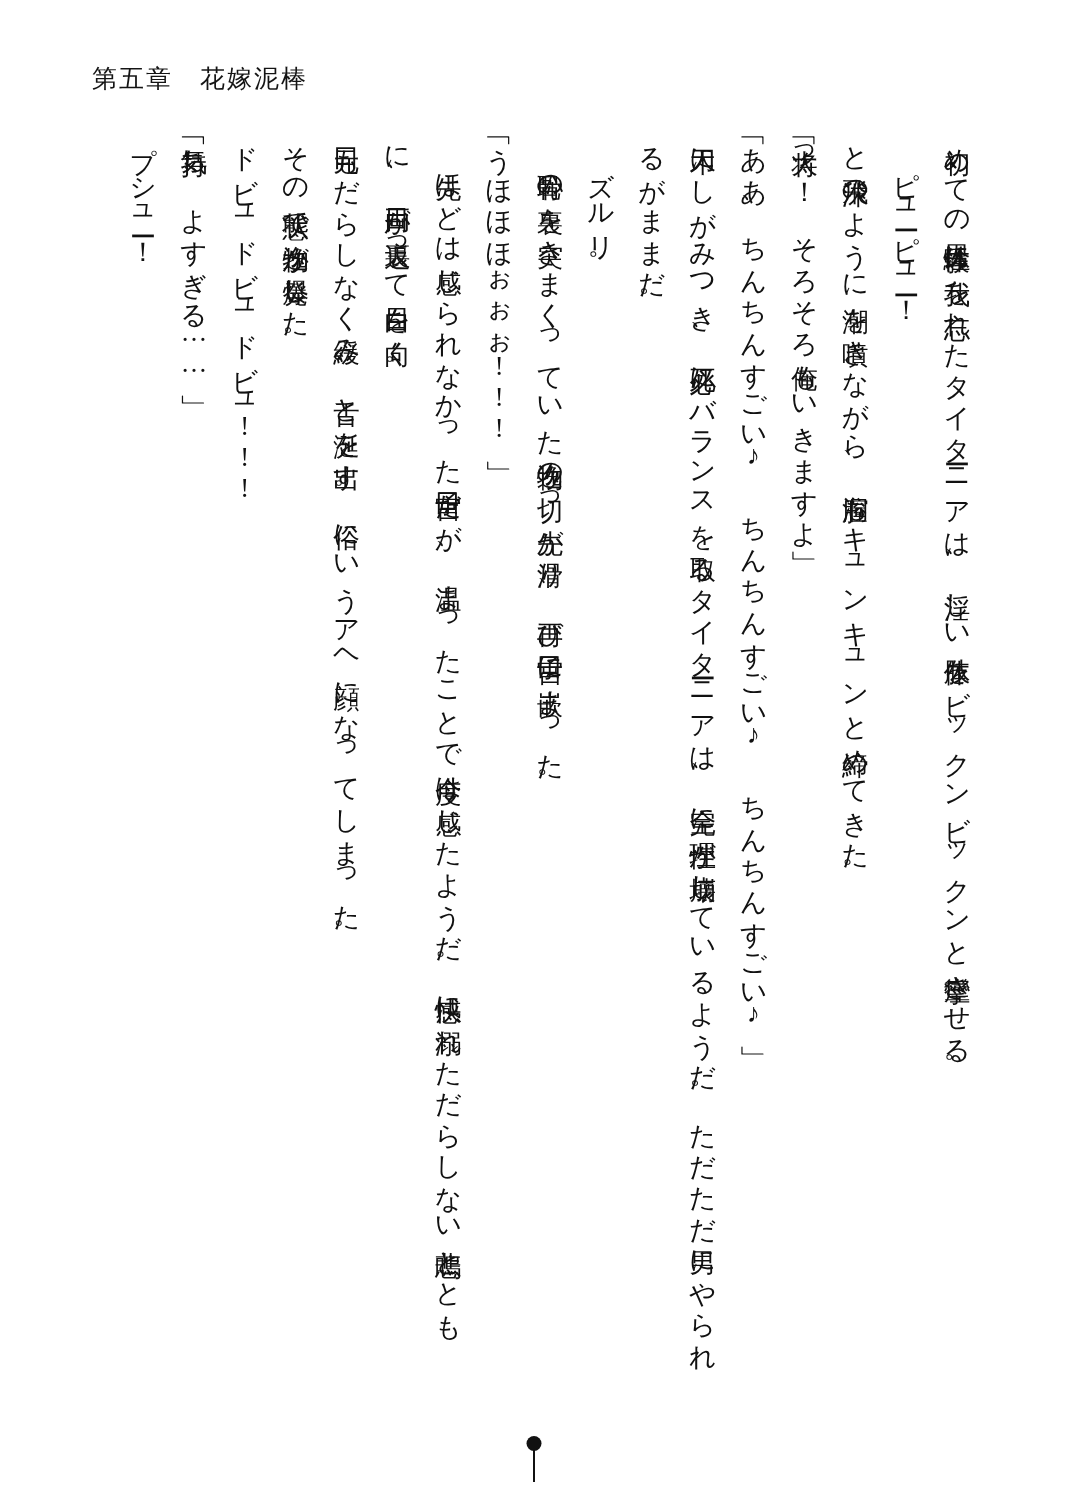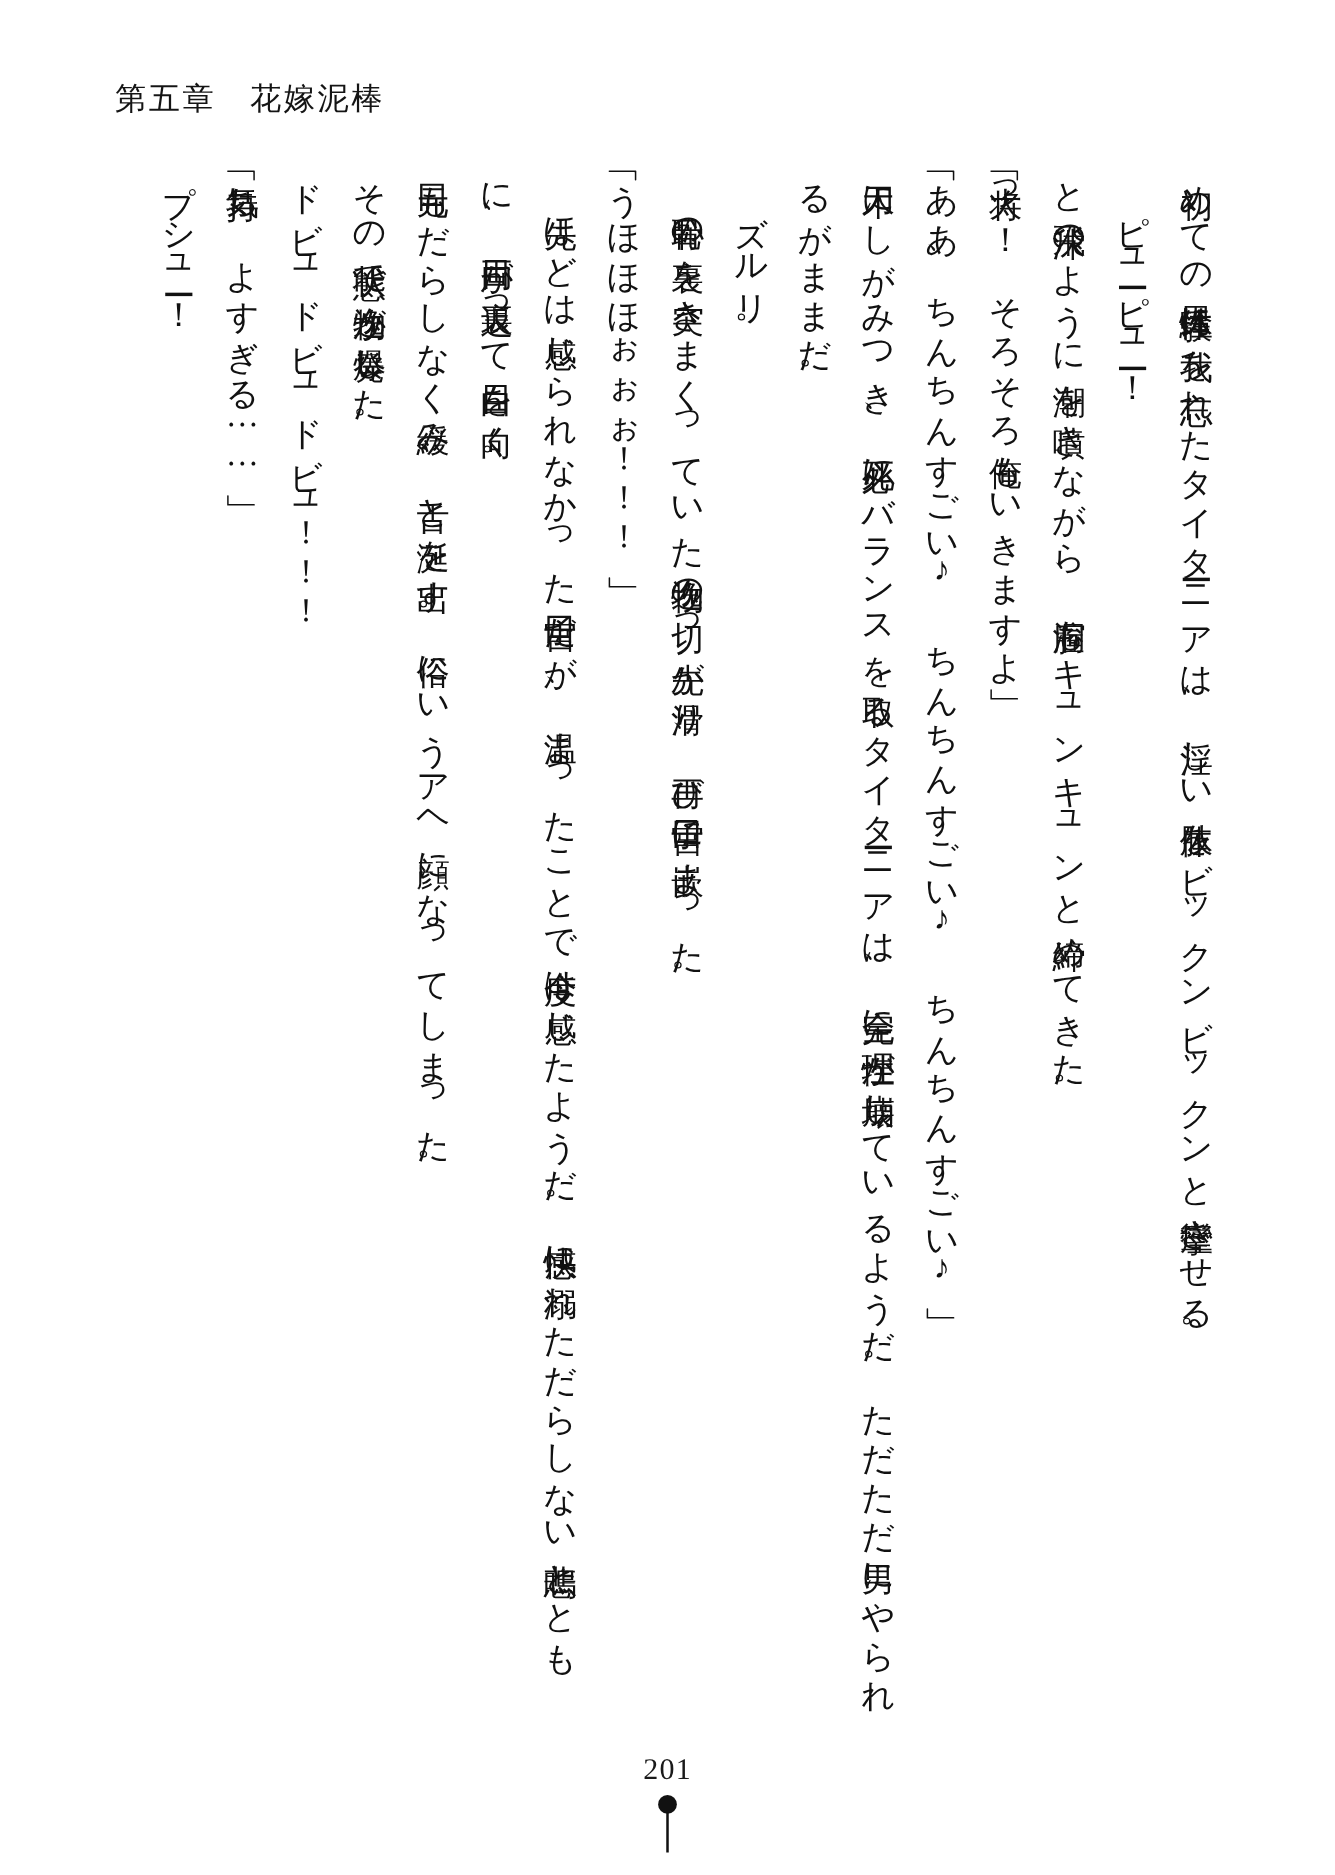--- a/index.html
+++ b/index.html
@@ -111,20 +111,19 @@
     <p class="indent">恥骨の裏を突きまくっていた逸物の切っ先が滑り、再び子宮口に嵌まった。</p>
     <p>「うほほほぉぉぉ!!!」</p>
     <p class="indent">先ほどは感じられなかった子宮口だが、温まったことで今度は感じたようだ。快感に溺れただらしない悲鳴とともに、両目が裏返って白目を向く。</p>
     <p>口元もだらしなく緩み、舌と涎を出す。俗にいうアヘ顔になってしまった。</p>
     <p>その状態で逸物が爆発した。</p>
     <p>ドビュドビュドビュ!!!</p>
     <p>「気持ち、よすぎる……」</p>
     <p>プシュー！</p>
   </div>
 
-  <div class="page-number">201</div>
 
   <div class="page-mark">
     <div class="dot"></div>
     <div class="stem"></div>
   </div>
 
 </div>
 
 </body></html>

